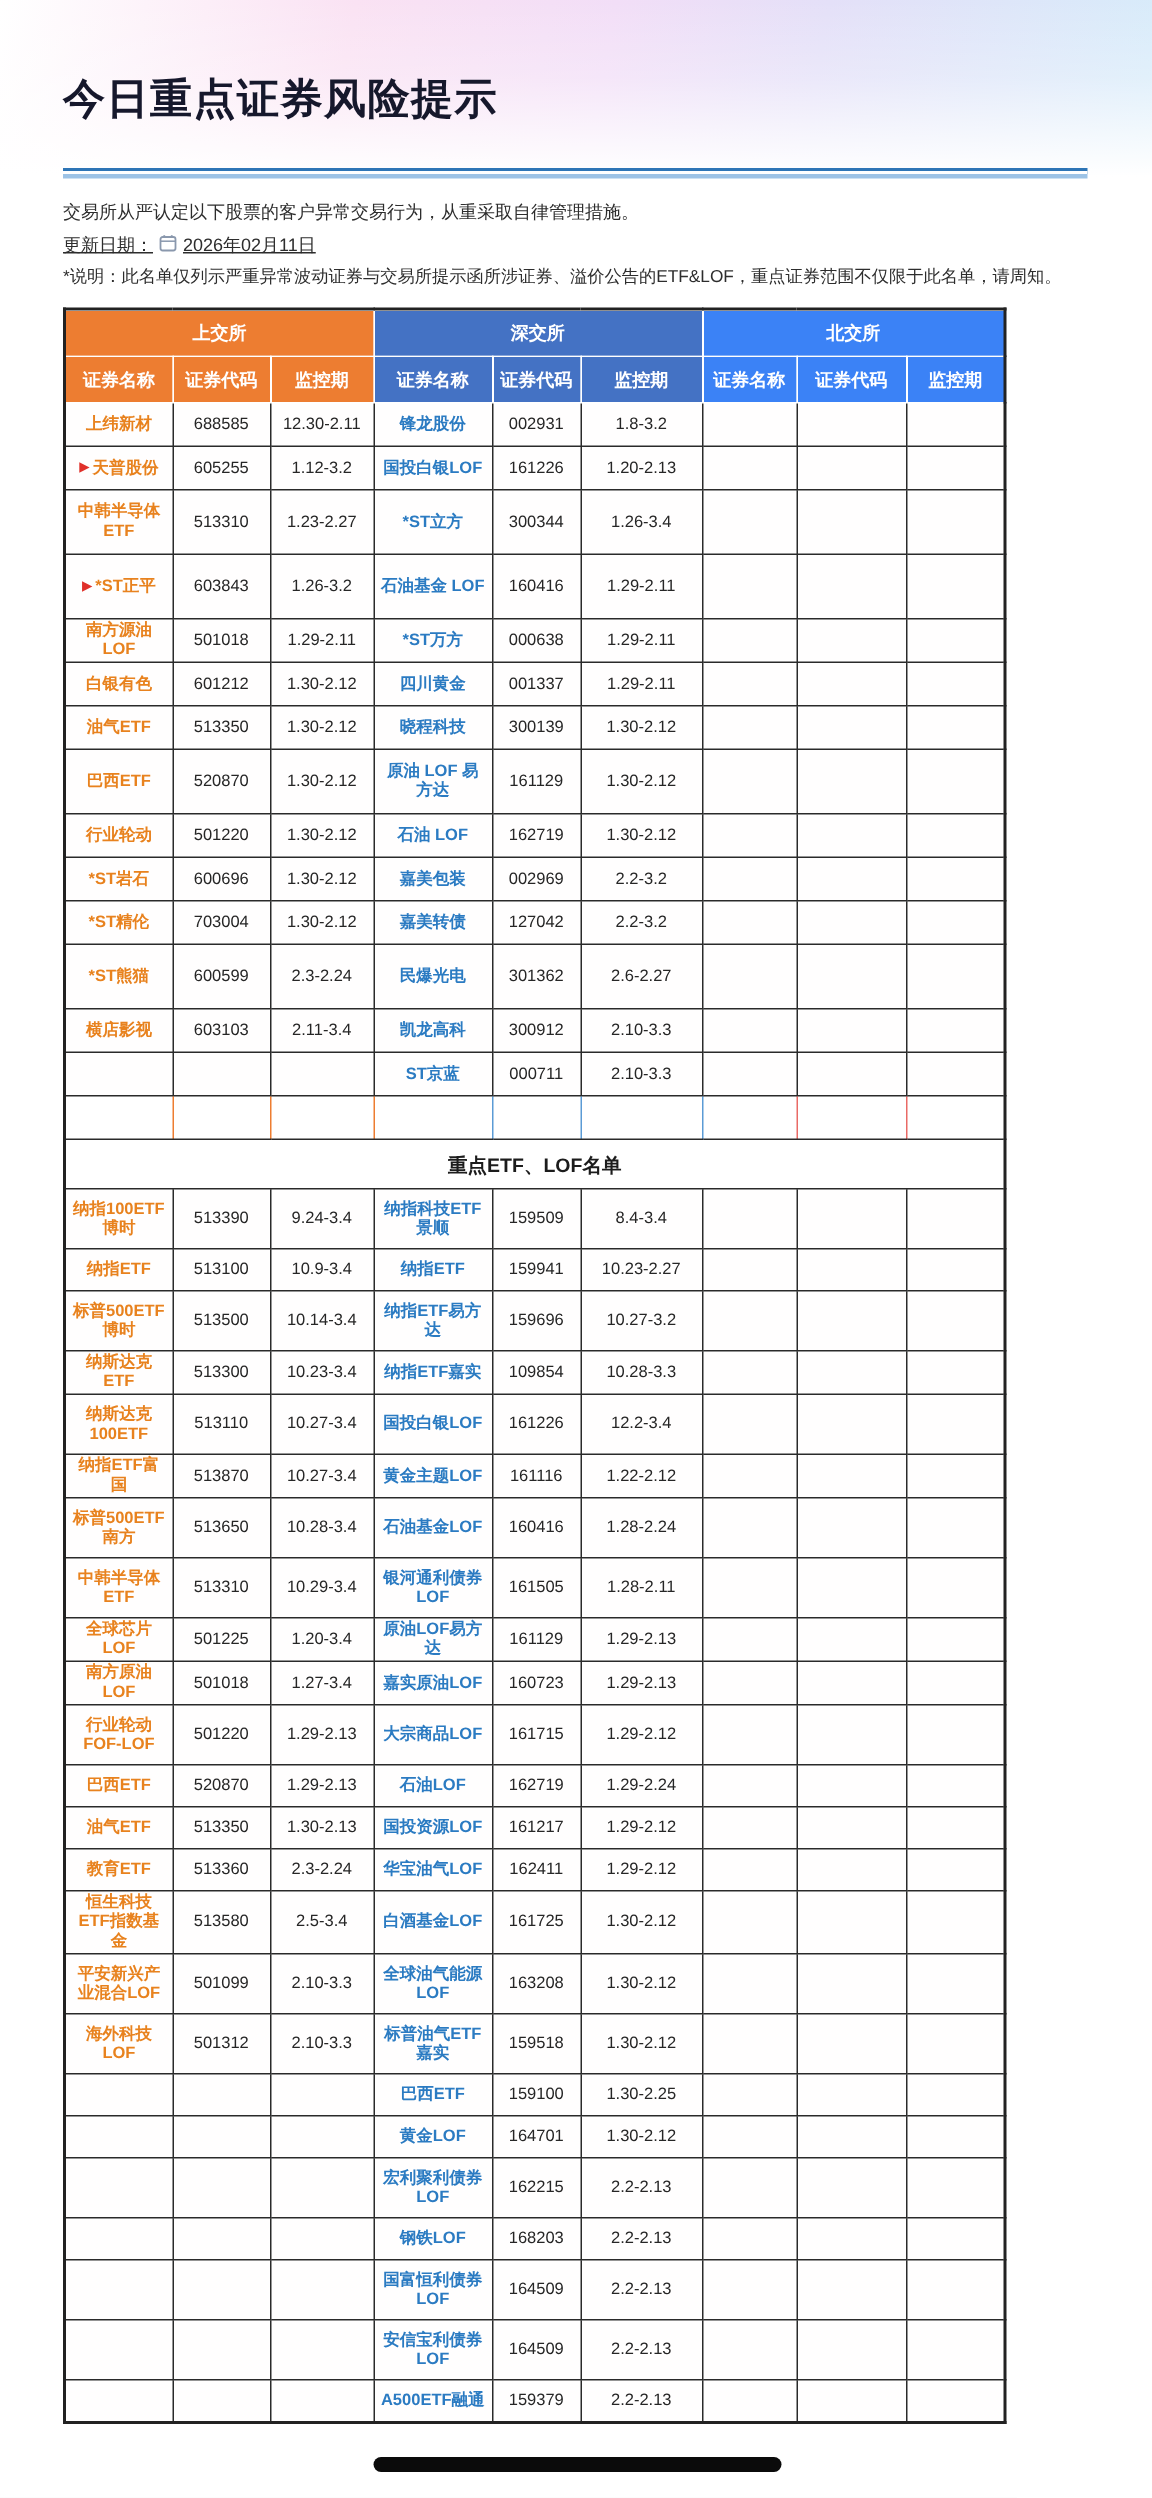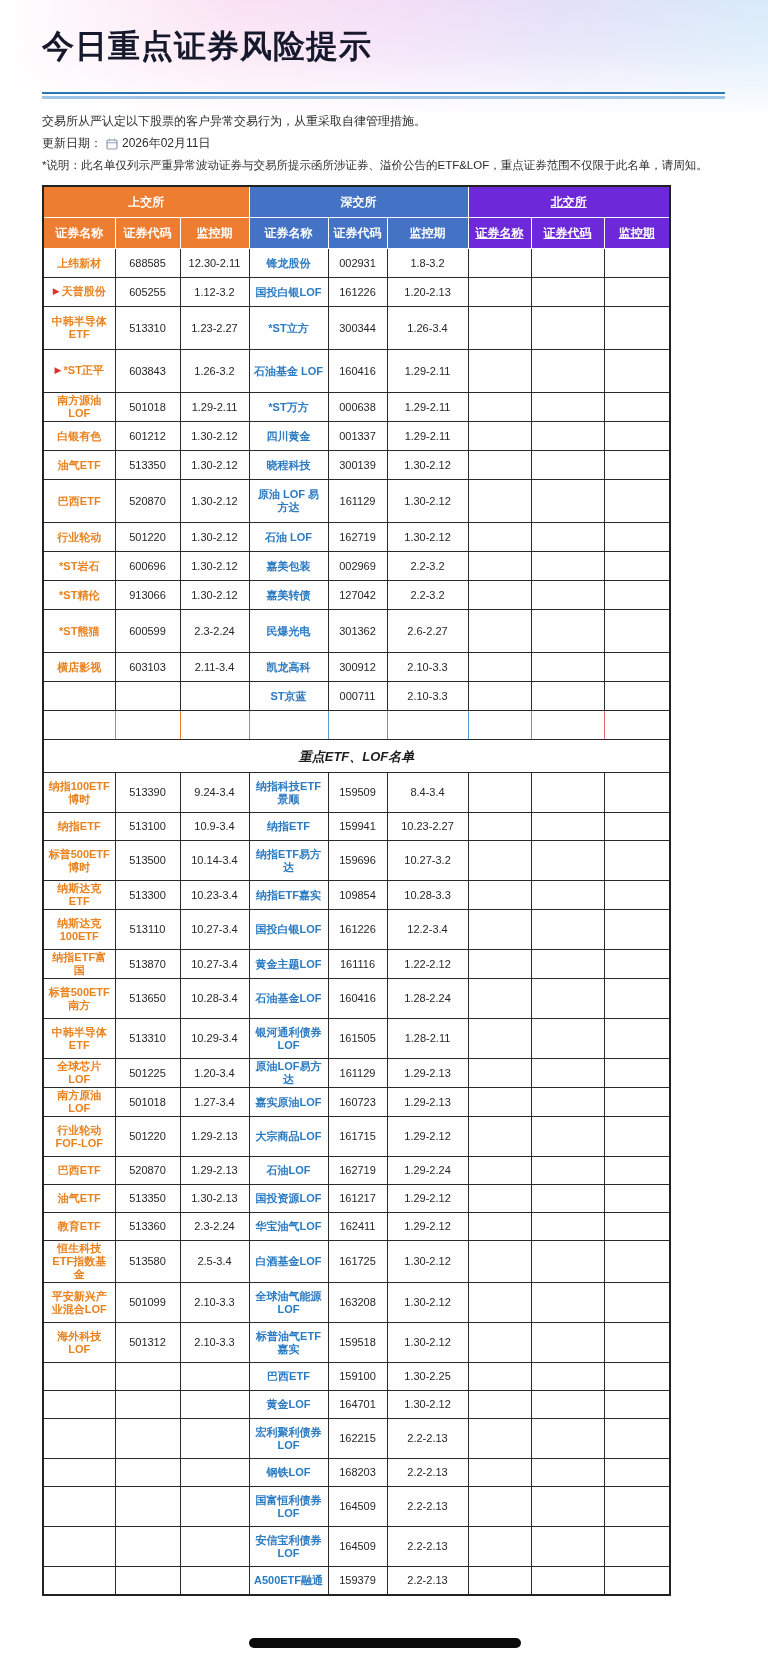--- a/index.html
+++ b/index.html
@@ -2,50 +2,50 @@
 <html><head>
 <meta charset="utf-8">
 <style>
   html,body{margin:0;padding:0;}
   body{background:#f4f4f6;font-family:"Liberation Sans","DejaVu Sans",sans-serif;}
   .page{position:relative;width:768px;height:1665px;margin:0 auto;background:#ffffff;overflow:hidden;}
   .hero{position:absolute;top:0;left:0;width:768px;height:128px;
         background-image:linear-gradient(to bottom, rgba(255,255,255,0) 0%, rgba(255,255,255,.25) 40%, #ffffff 92%),
                          linear-gradient(100deg, #ffffff 0%, #fae2f3 30%, #f2def7 52%, #e4e0f8 70%, #d7ecfa 100%);}
   .content{position:relative;z-index:2;}
-  .page-title{margin:0;padding:30px 42px 0 42px;font-size:32px;line-height:32px;font-weight:700;color:#16182c;letter-spacing:1px;}
+  .page-title{margin:0;padding:50px 42px 0 42px;font-size:28px;line-height:32px;font-weight:700;color:#16182c;letter-spacing:1px;}
   .divider{margin:30px 43px 0 42px;height:2px;background:#2E75B6;border-bottom:2px solid #ffffff;box-shadow:0 3px 0 #9DC3E6;}
   .intro{margin:18px 42px 0 42px;font-size:12px;color:#2d2d2d;line-height:15px;}
-  .update-line{margin:7px 42px 0 42px;font-size:12px;color:#2d2d2d;line-height:15px;display:flex;align-items:center;gap:4px;}
+  .update-line{margin:7px 42px 0 42px;font-size:12px;color:#2d2d2d;line-height:15px;display:flex;gap:4px;text-decoration:underline;}
   .cal{display:inline-block;width:12px;height:12px;position:relative;top:0;}
   .note{margin:7px 42px 0 42px;font-size:11.5px;color:#2d2d2d;line-height:14px;}
 
   table.risk{border-collapse:collapse;table-layout:fixed;width:627px;margin:13px 0 0 42px;border:2px solid #222222;}
   table.risk td, table.risk th{border:1px solid #2a2a2a;overflow:hidden;padding:1px 3px;}
   th{font-size:12px;font-weight:700;color:#ffffff;text-align:center;}
   tr.hx th{height:28px;border-color:rgba(255,255,255,.75);}
   tr.hcols th{height:28px;border-color:rgba(255,255,255,.75);}
   .bg-sh{background:#ED7D31;}
   .bg-sz{background:#4472C4;}
-  .bg-bj{background:#6d28d9;text-decoration:underline;}
+  .bg-bj{background:#3b82f6;}
   td{font-size:11px;color:#262626;text-align:center;line-height:13px;background:#fffefe;}
   td.name{font-weight:700;}
   td.n-sh{color:#E8821E;}
   td.n-sz{color:#2B7BC2;}
   td.n-bj{color:#E23C3C;}
   tbody.sec-stocks tr{height:29px;}
   tbody.sec-stocks tr.tall{height:43px;}
   tbody.sec-etf tr{height:28px;padding-left:48px;}
   tbody.sec-etf tr.tall{height:40px;}
   tr.sep{height:36px;}
   tr.sep td{background:#ffffff;}
   tr.sep td.b-sh{border-left-color:#ED7D31;border-right-color:#ED7D31;}
   tr.sep td.b-sz{border-left-color:#5B9BD5;border-right-color:#5B9BD5;}
   tr.sep td.b-bj{border-left-color:#E96A66;border-right-color:#E96A66;}
-  tr.section-title td{height:30px;font-size:13px;font-weight:600;color:#1c1c1c;background:#ffffff;font-style:italic;}
+  tr.section-title td{height:30px;font-size:13px;font-weight:600;color:#1c1c1c;background:#ffffff;}
   .flag{color:#E0302A;font-size:9px;margin-right:2px;position:relative;top:-1px;}
   .redaction-bar{position:absolute;left:249px;top:1638px;width:272px;height:10px;background:#0b0b0b;border-radius:5px;z-index:5;}
 </style>
 </head>
 <body>
 
 <div class="page">
   <div class="hero"></div>
   <div class="content">
     <h1 class="page-title">今日重点证券风险提示</h1>
@@ -199,21 +199,21 @@
             <td class="b-sh">1.30-2.12</td>
             <td class="b-sz name n-sz">嘉美包装</td>
             <td class="b-sz">002969</td>
             <td class="b-sz">2.2-3.2</td>
             <td class="b-bj name n-bj"></td>
             <td class="b-bj"></td>
             <td class="b-bj"></td>
           </tr>
           <tr>
             <td class="b-sh name n-sh">*ST精伦</td>
-            <td class="b-sh">913066</td>
+            <td class="b-sh">703004</td>
             <td class="b-sh">1.30-2.12</td>
             <td class="b-sz name n-sz">嘉美转债</td>
             <td class="b-sz">127042</td>
             <td class="b-sz">2.2-3.2</td>
             <td class="b-bj name n-bj"></td>
             <td class="b-bj"></td>
             <td class="b-bj"></td>
           </tr>
           <tr class="tall">
             <td class="b-sh name n-sh">*ST熊猫</td>

